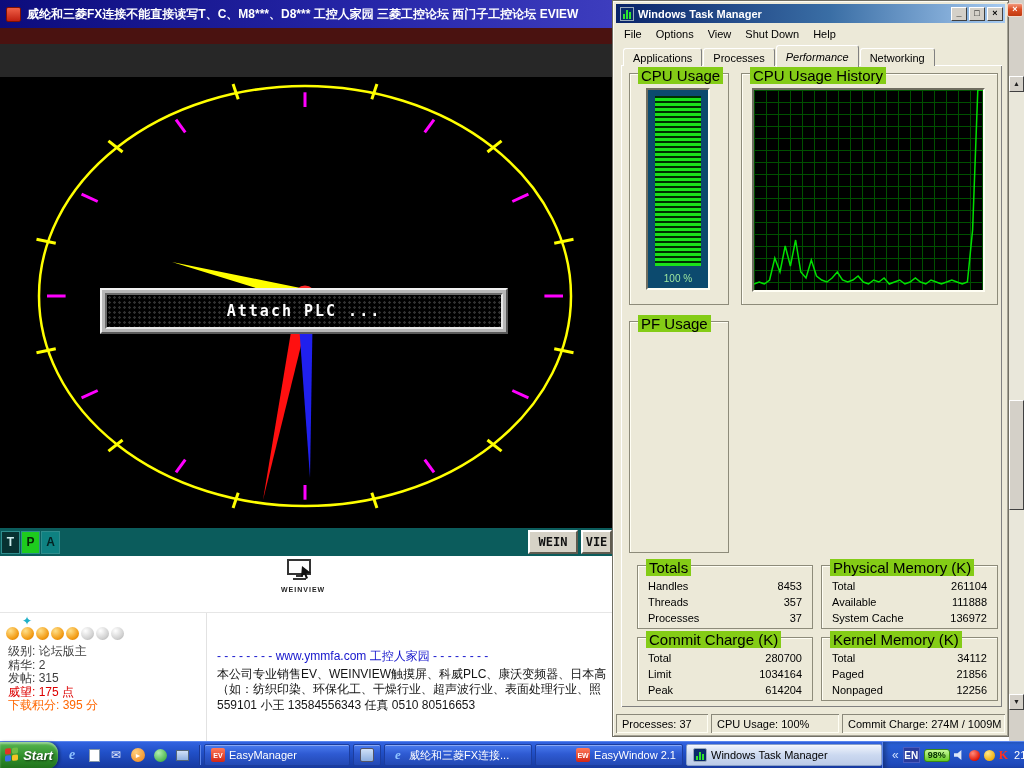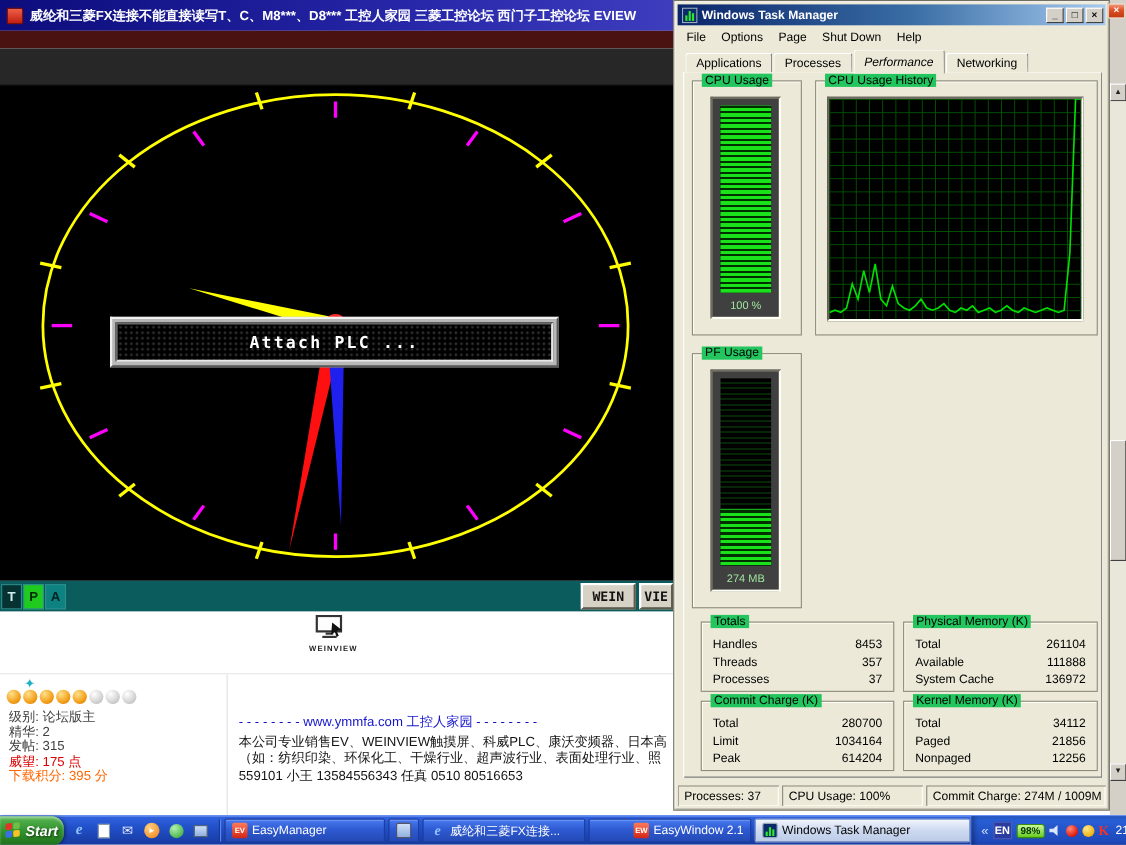--- a/index.html
+++ b/index.html
@@ -94,32 +94,32 @@
   .tm-menu span { padding:0 7px; }
   .tm-tabs { position:absolute; left:10px; top:43px; height:22px; display:flex; align-items:flex-end; z-index:2; }
   .tab { height:18px; padding:0 9px; font-size:11px; background:#ece9d8; display:flex; align-items:center;
     border:1px solid #808080; border-bottom:none; border-left-color:#fff; border-top-color:#fff;
     border-top-left-radius:3px; border-top-right-radius:3px; margin-right:1px; }
   .tab.active { height:22px; margin-bottom:-1px; z-index:3;font-style:italic; }
   .tm-panel { position:absolute; left:8px; top:64px; width:381px; height:642px; background:#ece9d8;
     box-shadow:inset 1px 1px 0 #fff, inset -1px -1px 0 #808080; }
 
   .group { position:absolute; border:1px solid #8d8b7a; box-shadow:inset 1px 1px 0 #fffef4; }
-  .group-label { position:absolute; top:-7px; left:8px; background:#22c55e; padding:0 3px;
-    font-size:11px; color:#000; white-space:nowrap; }
+  .group-label { position:absolute; top:-7px; left:8px; background:#84cc16; padding:0 3px;
+    font-size:15px; color:#000; white-space:nowrap; }
   .g-cpu  { left:16px;  top:72px;  width:100px; height:232px; }
   .g-cpuh { left:128px; top:72px;  width:257px; height:232px; }
   .g-pf   { left:16px;  top:320px; width:100px; height:232px; }
   .g-pfh  { left:128px; top:320px; width:257px; height:232px; }
   .g-tot  { left:24px;  top:564px; width:176px; height:64px; }
   .g-phys { left:208px; top:564px; width:177px; height:64px; }
   .g-com  { left:24px;  top:636px; width:176px; height:64px; }
   .g-ker  { left:208px; top:636px; width:177px; height:64px; }
 
-  .meter { position:absolute; left:16px; top:14px; width:64px; height:202px; background:#404040;
+  .meter { position:absolute; left:16px; top:14px; width:64px; height:202px; background:#0c4a6e;
     border:2px solid; border-color:#6f6d60 #fffef4 #fffef4 #6f6d60; }
   .meter-bar { position:absolute; left:7px; right:7px; top:6px; bottom:22px;
     background:repeating-linear-gradient(to top,#072607 0 2px,#000 2px 5px); }
   .meter-fill { position:absolute; left:0; right:0; bottom:0;
     background:repeating-linear-gradient(to top,#1ae21a 0 3px,#003000 3px 5px); }
   .meter-val { position:absolute; left:0; right:0; bottom:4px; text-align:center;
     font-size:10px; color:#9fe89f; }
 
   .graph { position:absolute; left:10px; top:14px; width:233px; height:204px; background:#000;
     border:2px solid; border-color:#6f6d60 #fffef4 #fffef4 #6f6d60; }
@@ -313,21 +313,21 @@
     <span>Windows Task Manager</span>
     <span class="tm-btns">
       <span class="tm-btn">_</span>
       <span class="tm-btn">□</span>
       <span class="tm-btn">×</span>
     </span>
   </div>
   <div class="tm-menu">
     <span>File</span>
     <span>Options</span>
-    <span>Page</span>
+    <span>View</span>
     <span>Shut Down</span>
     <span>Help</span>
   </div>
   <div class="tm-tabs">
     <span class="tab">Applications</span>
     <span class="tab">Processes</span>
     <span class="tab active">Performance</span>
     <span class="tab">Networking</span>
   </div>
   <div class="tm-panel"></div>
@@ -347,26 +347,20 @@
     <div class="graph">
       <div class="graph-grid"></div>
       <svg class="plot" viewBox="0 0 229 200" preserveAspectRatio="none">
         <polyline fill="none" stroke="#00e000" stroke-width="1.5" points="0.0,194.0 5.2,192.0 10.4,194.0 15.6,190.0 20.8,168.0 26.0,182.0 31.2,156.0 36.4,176.0 41.6,150.0 46.8,182.0 52.0,188.0 57.3,170.0 62.5,186.0 67.7,190.0 72.9,192.0 78.1,188.0 83.3,182.0 88.5,190.0 93.7,192.0 98.9,190.0 104.1,186.0 109.3,192.0 114.5,194.0 119.7,190.0 124.9,192.0 130.1,188.0 135.3,194.0 140.5,192.0 145.7,190.0 150.9,194.0 156.1,192.0 161.3,188.0 166.5,192.0 171.8,194.0 177.0,190.0 182.2,192.0 187.4,194.0 192.6,192.0 197.8,190.0 203.0,192.0 208.2,194.0 213.4,192.0 218.6,140.0 223.8,0.0 229.0,0.0"></polyline>
       </svg>
     </div>
   </div>
 
   <div class="group g-pf">
     <span class="group-label">PF Usage</span>
-    <div class="meter">
-      <div class="meter-bar">
-          <div class="meter-fill" style="height: 30%;"></div>
-        </div>
-      <div class="meter-val">274 MB</div>
-    </div>
   </div>
 
 
   <div class="group g-tot">
     <span class="group-label">Totals</span>
     <div class="rows">
       <div class="row">
           <span>Handles</span>
           <span class="v">8453</span>
         </div>

